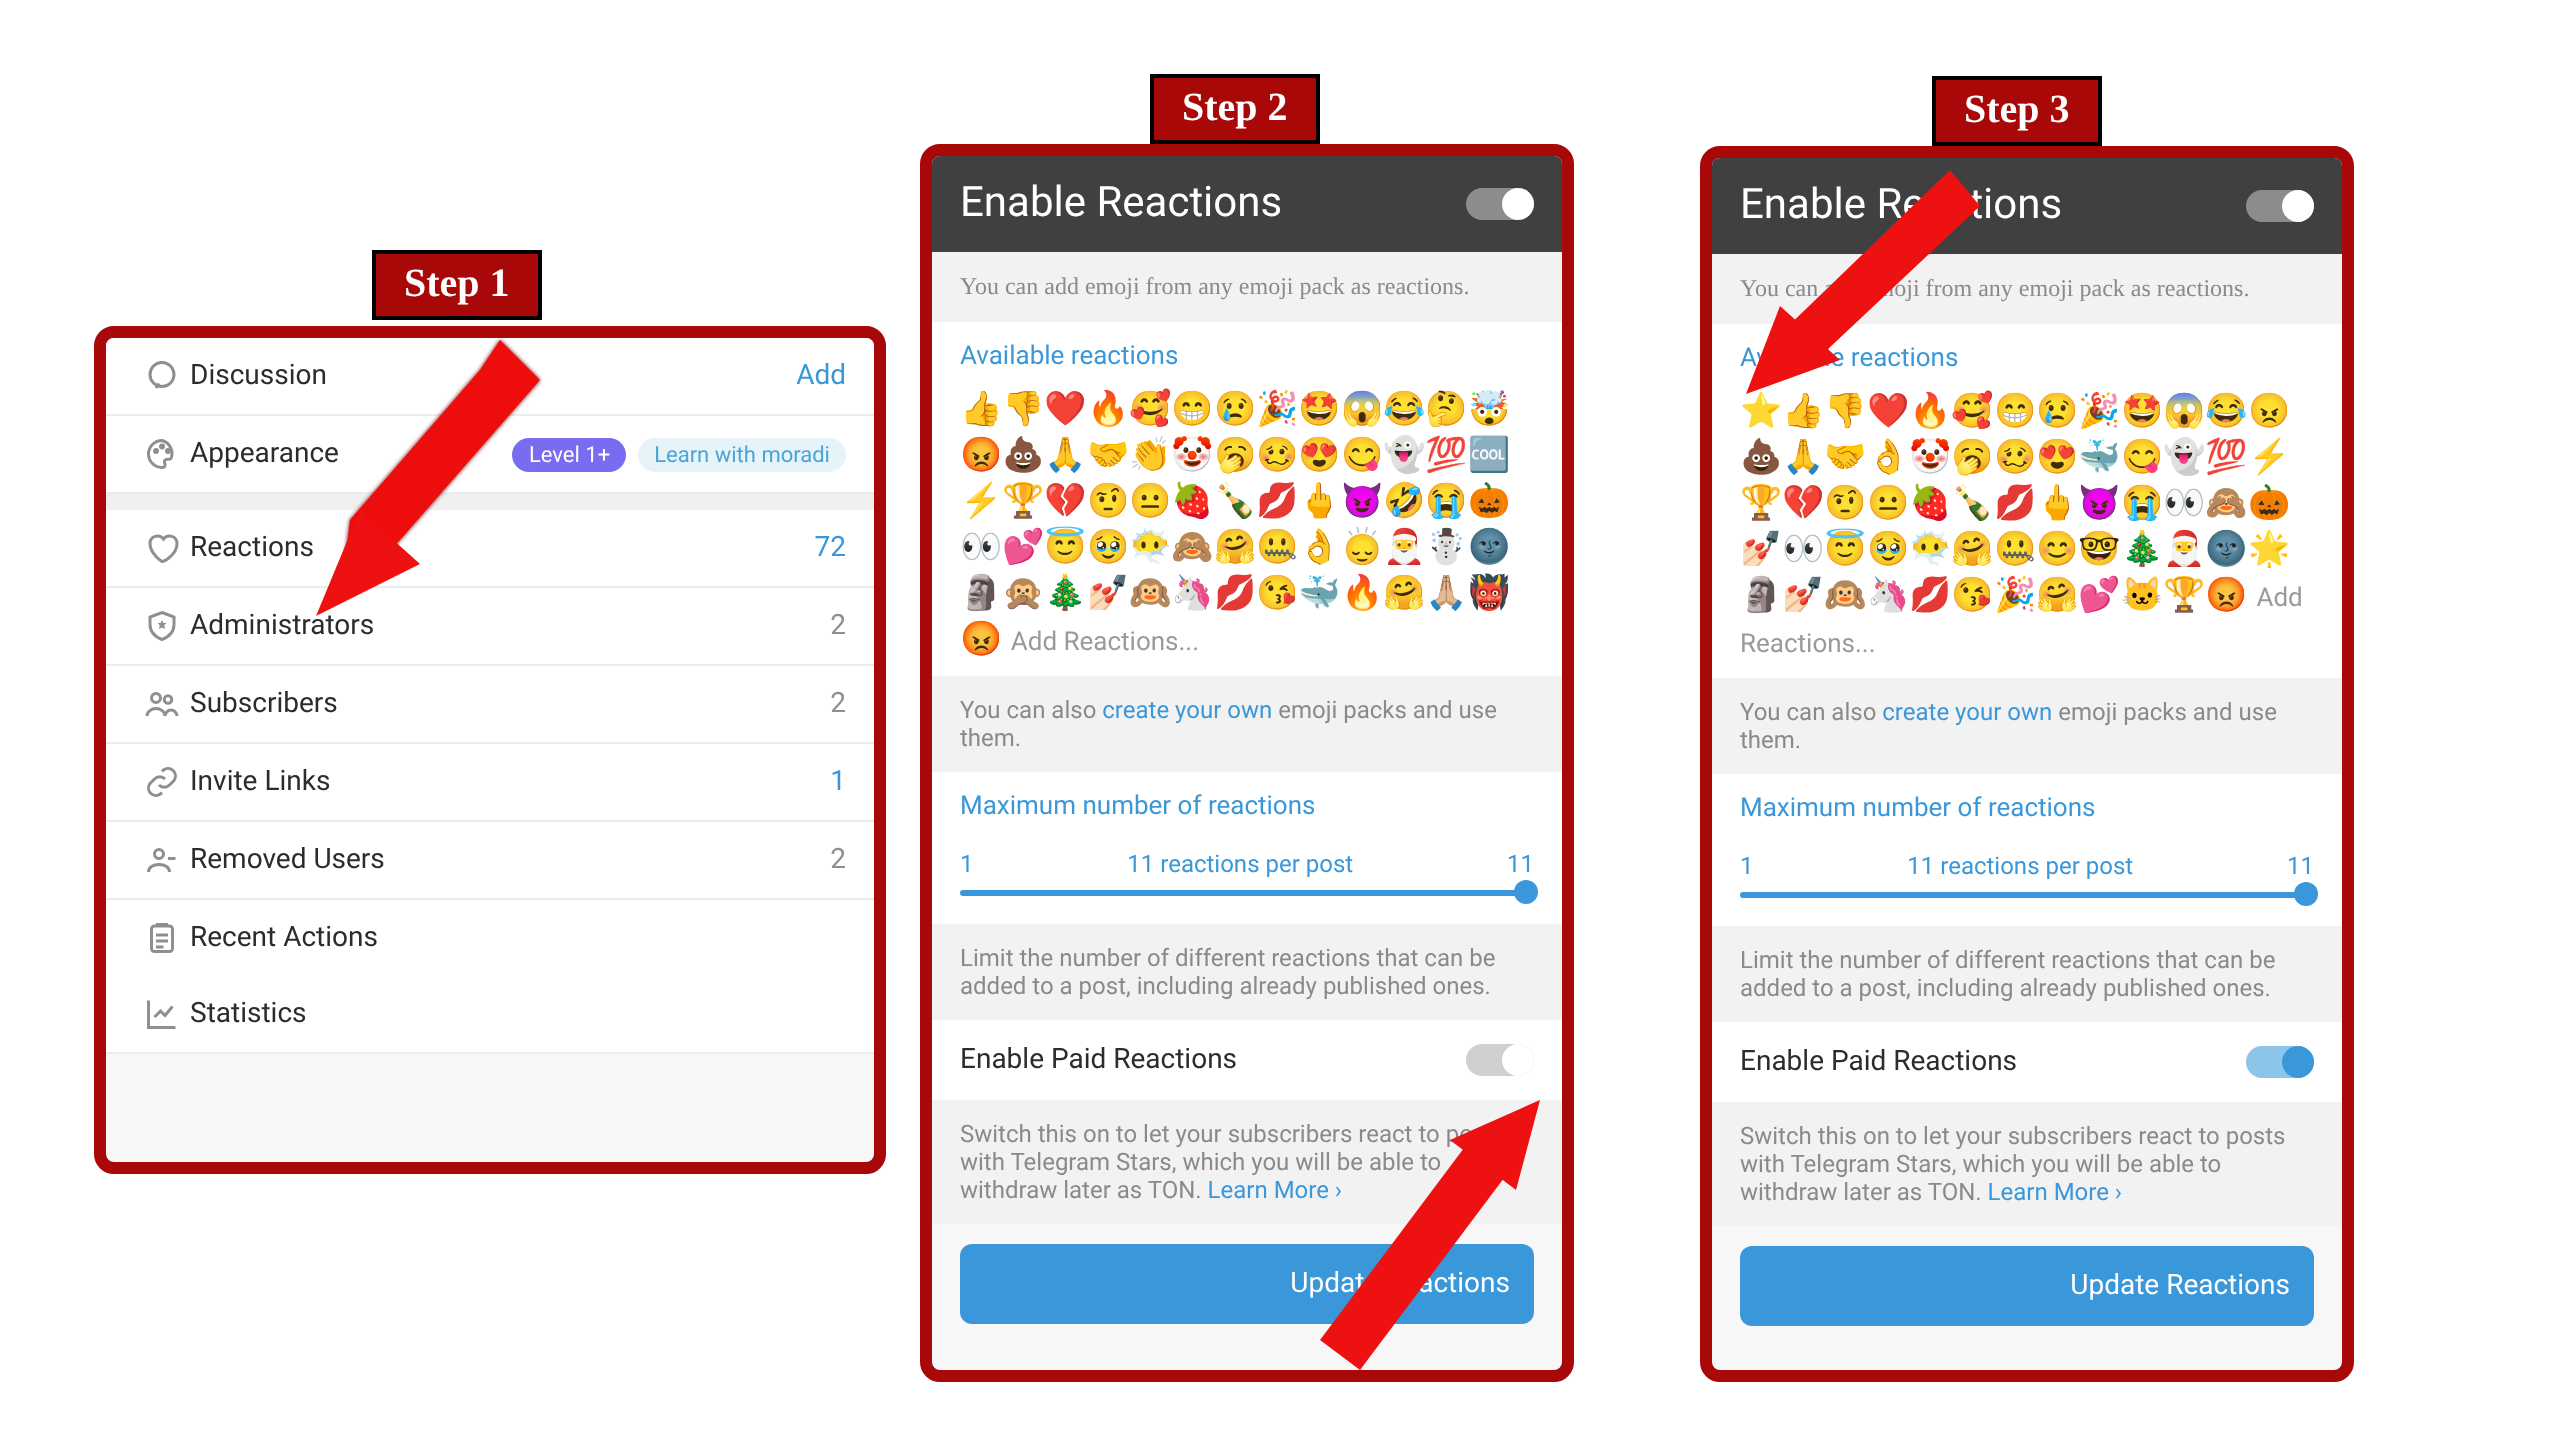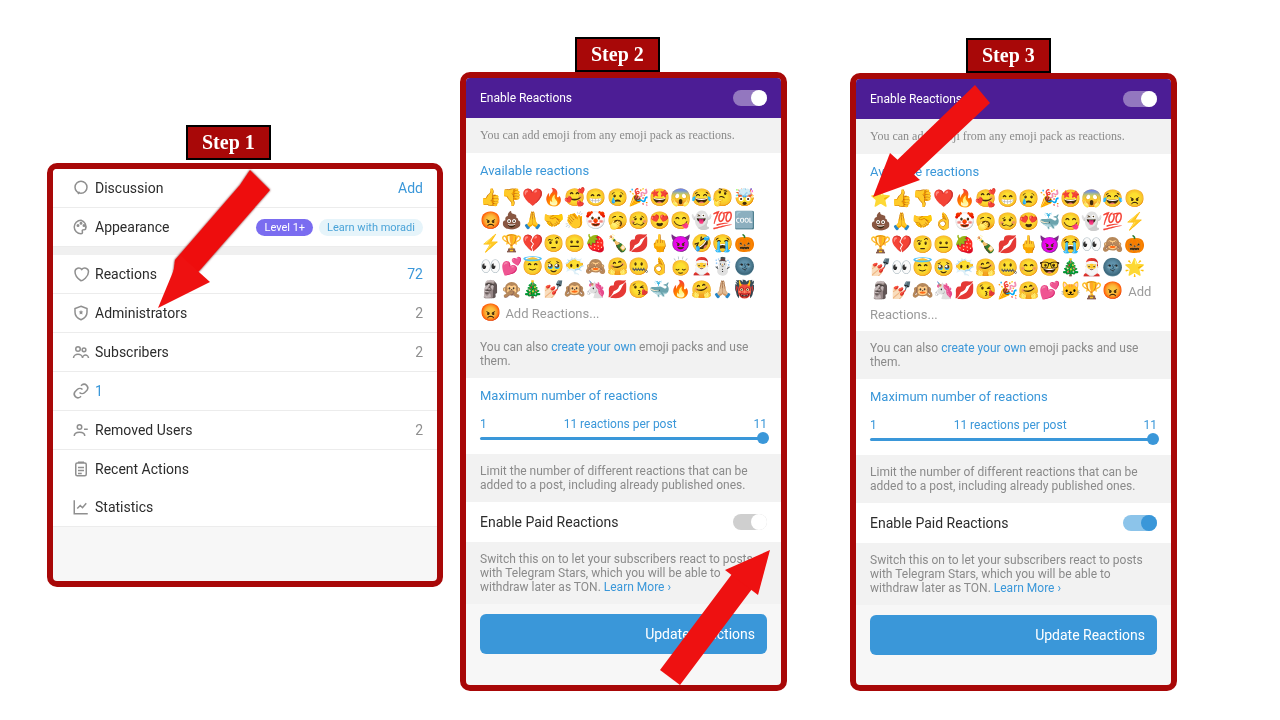--- a/index.html
+++ b/index.html
@@ -13,21 +13,21 @@
   .settings-row .icon { width: 28px; display:flex; justify-content:center; color:#8f8f8f; }
   .settings-row .label { flex: 1; }
   .settings-row .value { color: #3a97d9; font-size: 14px; }
   .settings-row .value.gray { color: #8f8f8f; }
   .divider { height: 8px; background: #f0f0f0; }
   .pill { display:inline-block; padding:2px 8px; border-radius: 10px; font-size:11px; margin-left:6px; }
   .pill.level { background: #7a6cf0; color:#fff; }
   .pill.learn { background: #e6f4fa; color:#4aa3d8; }
 
   
-  .hdr { background: #4c1d95; color:#fff; padding: 12px 14px; display:flex; align-items:center; font-size:12px; }
+  .hdr { background: #404040; color:#fff; padding: 12px 14px; display:flex; align-items:center; font-size:21px; }
   .hdr .t { flex:1; }
   .toggle { width:34px; height:16px; border-radius:10px; position:relative; }
   .toggle .knob { width:16px; height:16px; background:#fff; border-radius:50%; position:absolute; top:0; }
   .toggle.on { background: rgba(255,255,255,.4); }
   .toggle.on .knob { right:0; }
   .toggle.off-gray { background:#cfcfcf; }
   .toggle.off-gray .knob { right:0; background:#fff; }
   .toggle.blue-on { background:#8cc4ea; }
   .toggle.blue-on .knob { right:0; background:#3a97d9; }
 
@@ -112,20 +112,21 @@
       </span>
     <span class="label">Subscribers</span>
     <span class="value gray">2</span>
   </div>
   <div class="settings-row">
     <span class="icon">
         <svg width="18" height="18" viewBox="0 0 24 24" fill="none" stroke="#8f8f8f" stroke-width="2">
           <path d="M10 14a5 5 0 007 0l3-3a5 5 0 00-7-7l-1 1M14 10a5 5 0 00-7 0l-3 3a5 5 0 007 7l1-1"></path>
         </svg>
       </span>
+    <span class="label">Invite Links</span>
     <span class="value">1</span>
   </div>
   <div class="settings-row">
     <span class="icon">
         <svg width="18" height="18" viewBox="0 0 24 24" fill="none" stroke="#8f8f8f" stroke-width="2">
           <circle cx="10" cy="8" r="3"></circle>
           <path d="M3 20c0-3 3-5 7-5s7 2 7 5M16 11h5"></path>
         </svg>
       </span>
     <span class="label">Removed Users</span>

